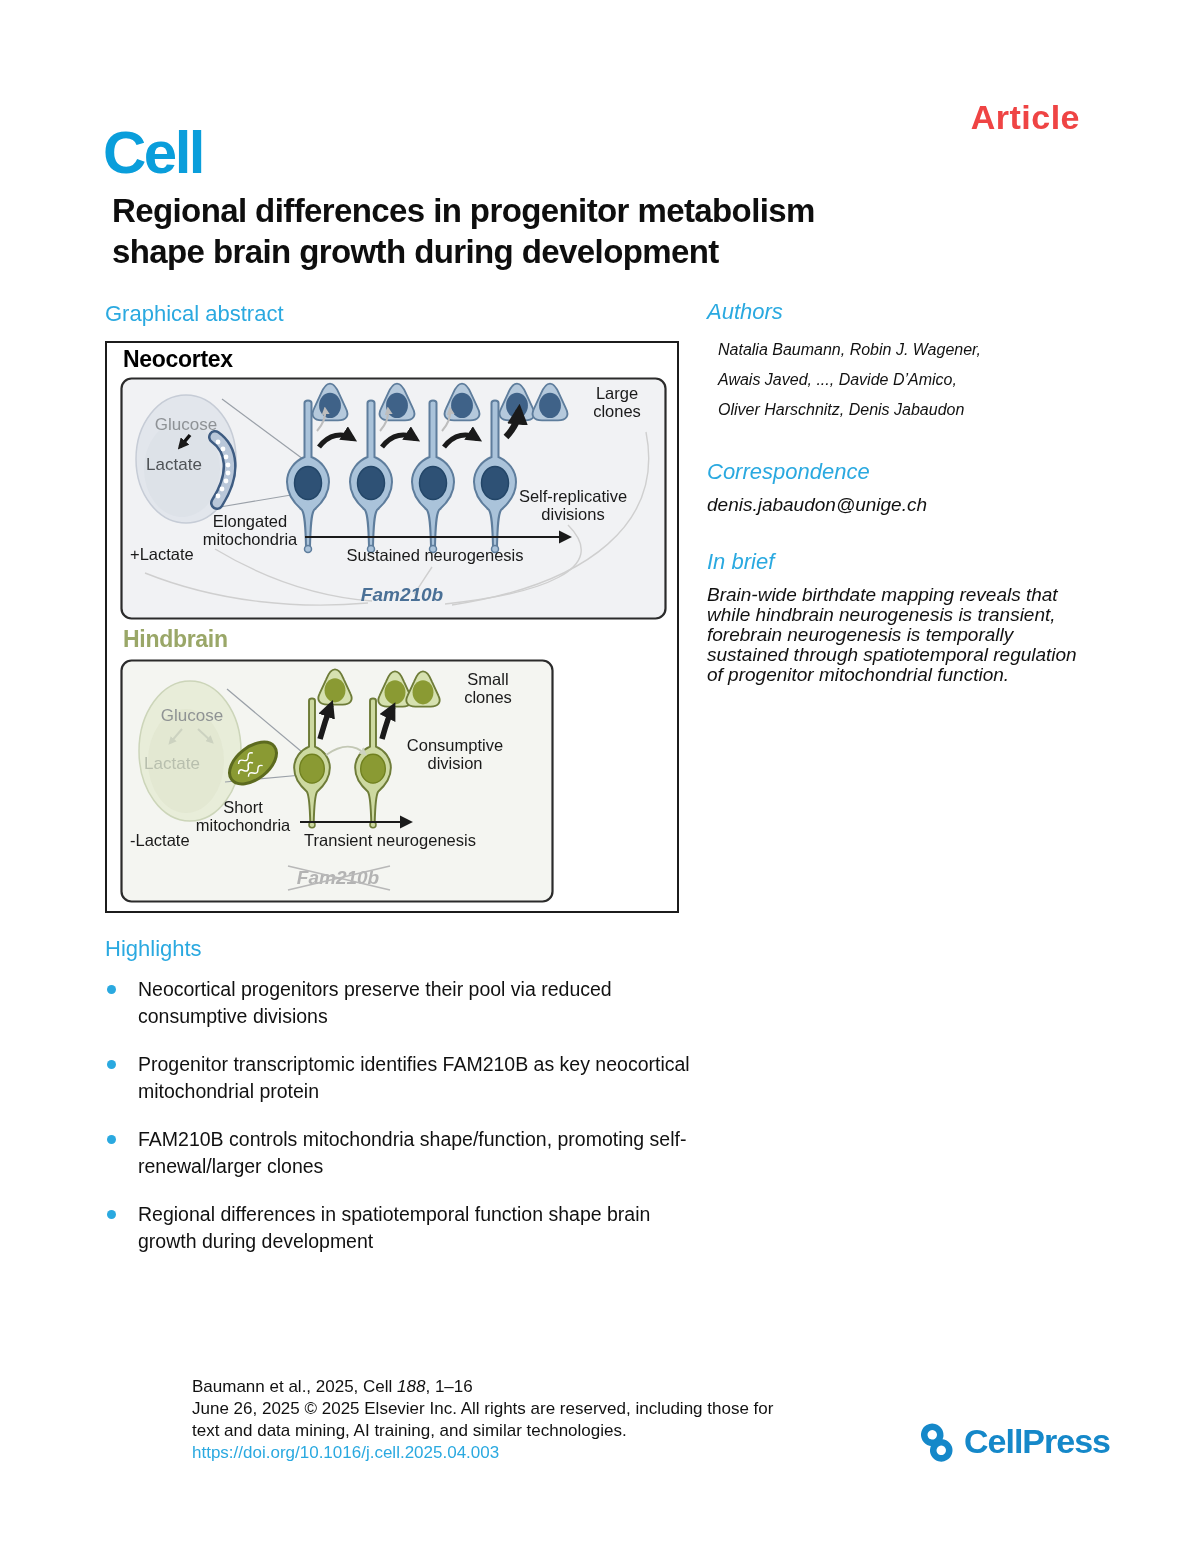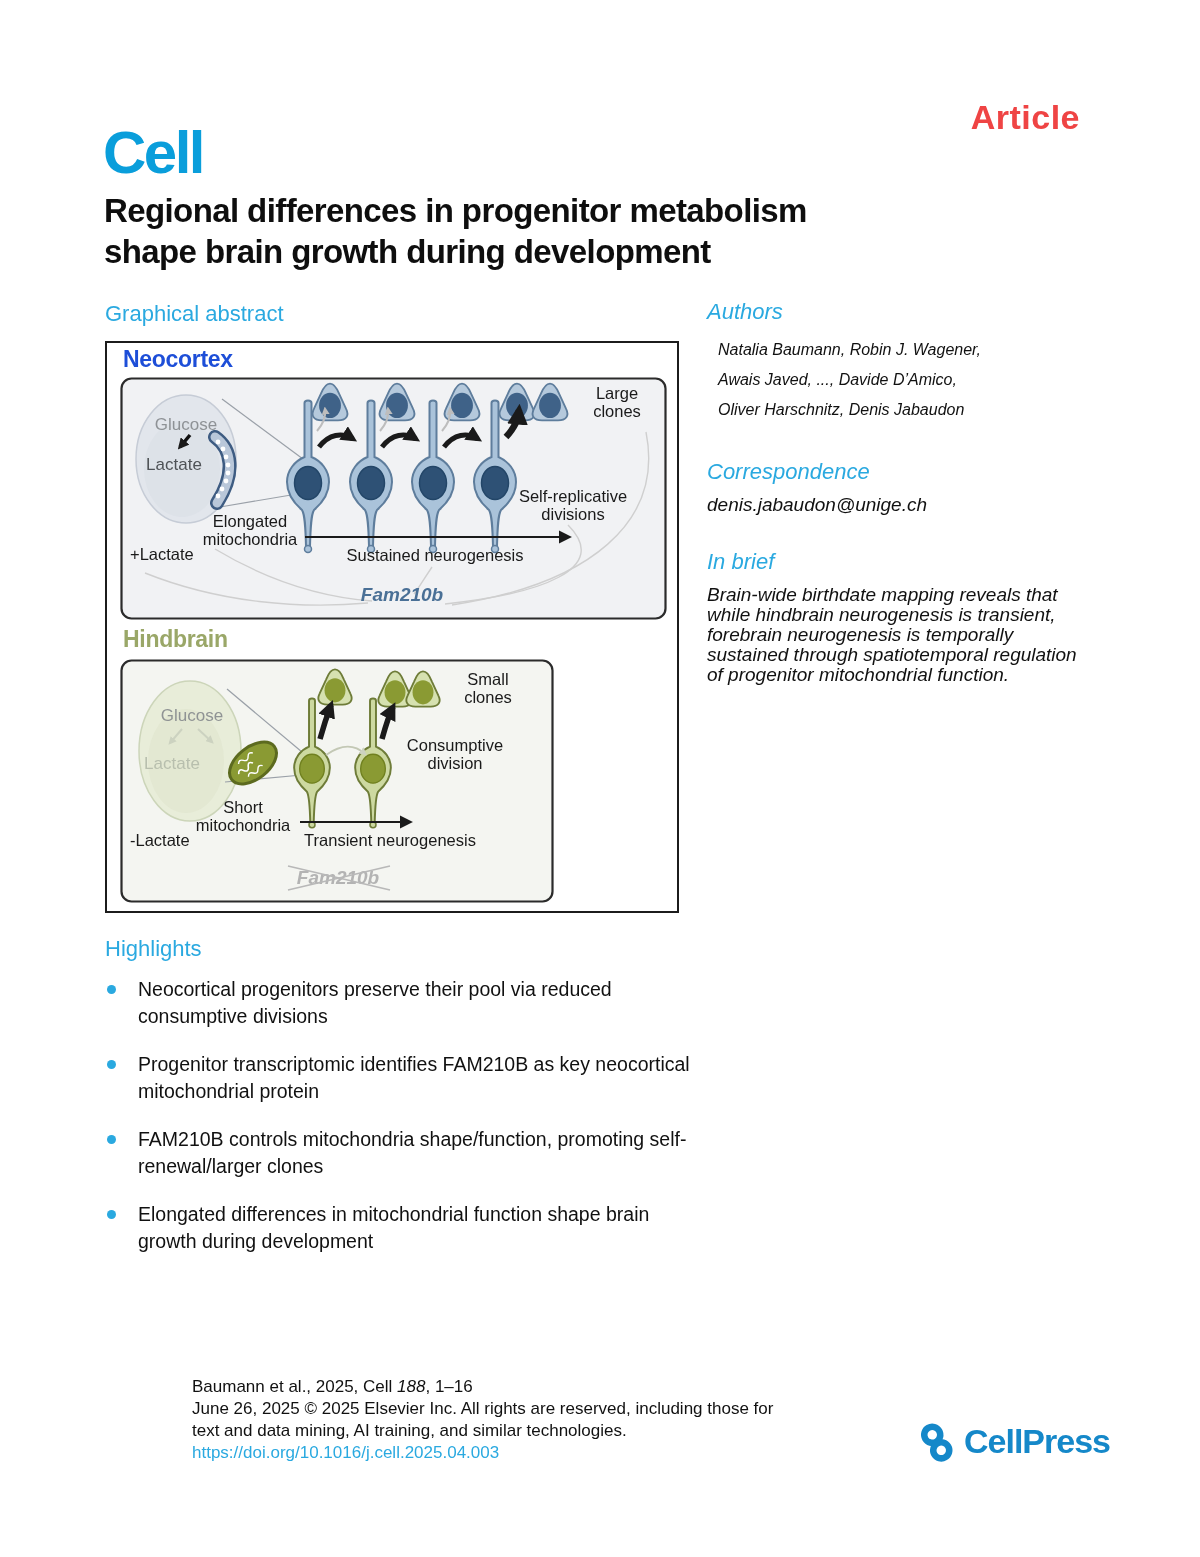--- a/index.html
+++ b/index.html
@@ -1,29 +1,29 @@
 <!DOCTYPE html>
 <html><head>
 <meta charset="utf-8">
 <style>
   html,body{margin:0;padding:0;background:#ffffff;}
   #page{position:relative;width:1200px;height:1557px;background:#ffffff;overflow:hidden;
         font-family:"Liberation Sans",sans-serif;color:#1a1a1a;}
 
   .article-label{position:absolute;top:98px;right:120px;font-size:34px;font-weight:bold;color:#ef4444;letter-spacing:.5px;}
   .cell-logo{position:absolute;top:118px;left:103px;font-size:60px;font-weight:bold;color:#0a9edb;letter-spacing:-2.5px;}
-  .paper-title{position:absolute;top:190px;left:104px;width:920px;font-size:33px;font-weight:bold;
+  .paper-title{position:absolute;top:190px;left:112px;width:920px;font-size:33px;font-weight:bold;
                color:#0e0e0e;line-height:41px;letter-spacing:-.6px;}
 
   .sec-heading{font-size:22px;color:#2aa9e0;font-weight:400;}
 
   .ga-heading{position:absolute;top:301px;left:105px;}
   .ga-box{position:absolute;top:341px;left:105px;width:570px;height:568px;border:2.5px solid #1c1c1c;background:#fff;}
   .panel-label{position:absolute;left:16px;font-size:23px;font-weight:bold;letter-spacing:-.3px;}
-  .neo-label{top:3px;color:#1d4ed8;}
+  .neo-label{top:3px;color:#000000;}
   .hind-label{top:283px;color:#9aa768;}
   .panel-svg{position:absolute;display:block;}
   .neo-svg{top:34px;left:13px;}
   .hind-svg{top:316px;left:13px;}
   svg text{font-family:"Liberation Sans",sans-serif;}
 
   .right-col{position:absolute;left:707px;top:299px;width:400px;font-style:italic;}
   .authors-lines{margin:10px 0 0 11px;font-size:16px;line-height:30px;color:#111;}
   .corr-heading{margin-top:34px;}
   .corr-email{margin-top:9px;font-size:19px;color:#111;text-decoration:none;display:inline-block;}
@@ -269,21 +269,21 @@
     <div class="sec-heading brief-heading">In brief</div>
     <div class="brief-text">Brain-wide birthdate mapping reveals that while hindbrain neurogenesis is transient, forebrain neurogenesis is temporally sustained through spatiotemporal regulation of progenitor mitochondrial function.</div>
   </div>
 
   <div class="highlights">
     <div class="sec-heading">Highlights</div>
     <ul class="hl-list">
       <li class="hl-item"><span class="hl-dot"></span><span>Neocortical progenitors preserve their pool via reduced consumptive divisions</span></li>
       <li class="hl-item"><span class="hl-dot"></span><span>Progenitor transcriptomic identifies FAM210B as key neocortical mitochondrial protein</span></li>
       <li class="hl-item"><span class="hl-dot"></span><span>FAM210B controls mitochondria shape/function, promoting self-renewal/larger clones</span></li>
-      <li class="hl-item"><span class="hl-dot"></span><span>Elongated differences in mitochondrial function shape brain growth during development</span></li>
+      <li class="hl-item"><span class="hl-dot"></span><span>Regional differences in spatiotemporal function shape brain growth during development</span></li>
     </ul>
   </div>
 
   <div class="footer">
     <div><span>Baumann et al., 2025, Cell </span><span class="vol">188</span><span>, 1–16</span></div>
     <div>June 26, 2025 © 2025 Elsevier Inc. All rights are reserved, including those for</div>
     <div>text and data mining, AI training, and similar technologies.</div>
     <a class="doi-link" href="#">https://doi.org/10.1016/j.cell.2025.04.003</a>
   </div>
 

